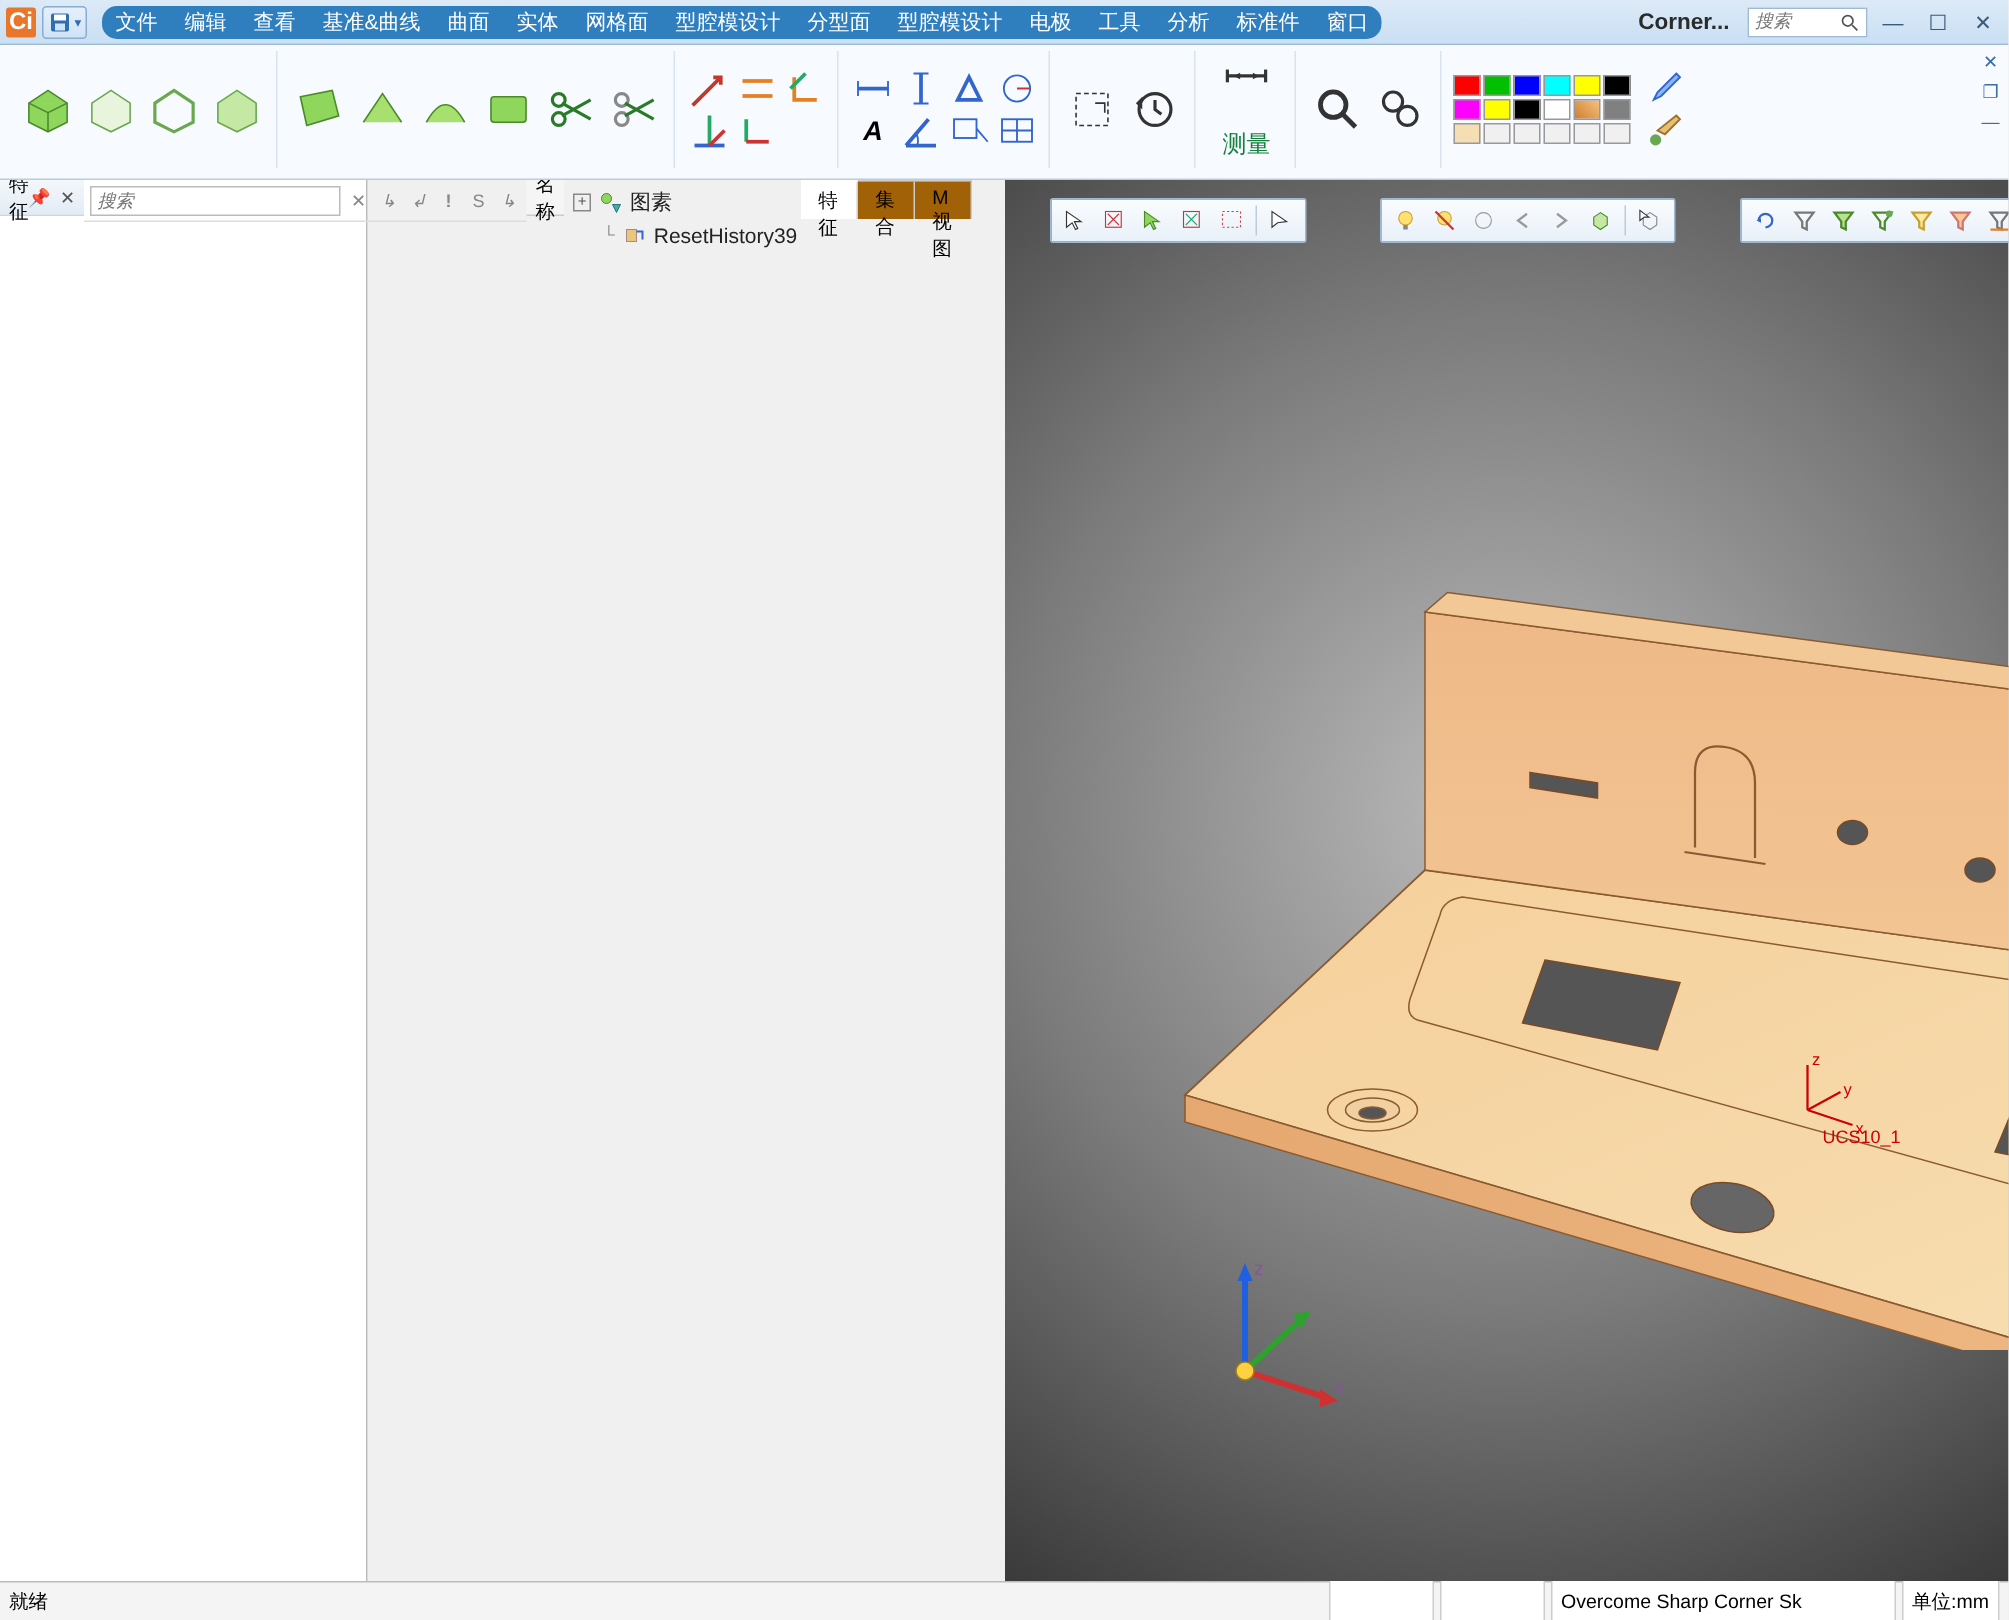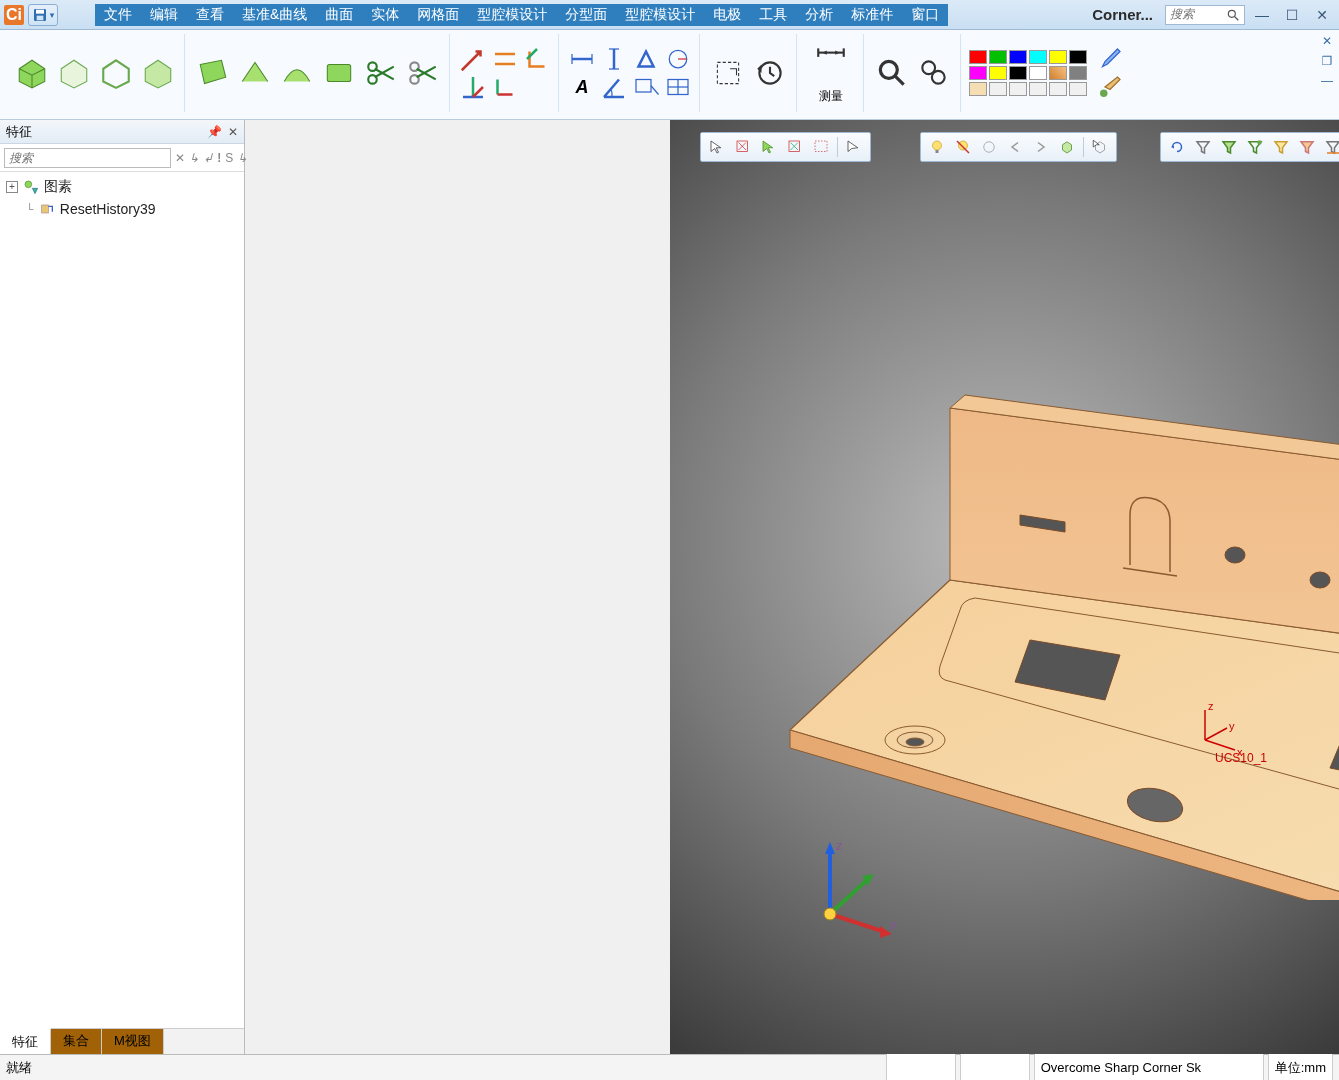--- a/index.html
+++ b/index.html
@@ -7,39 +7,39 @@
 
 
 .titlebar { height: 30px; background: linear-gradient(#dceaf7,#c9dff3); display: flex; align-items: center; gap: 4px; padding: 0 4px; font-size: 13px; border-bottom: 1px solid #9fb9d4; }
 .titlebar .mini-ico { width: 20px; height: 20px; background: #e8772c; border-radius: 2px; display:flex;align-items:center;justify-content:center;color:#fff;font-size:16px;font-weight:bold; }
 .titlebar .save-ico { width: 30px; height: 22px; background: linear-gradient(#e6f0fb,#cfe3f6); border: 1px solid #8aaed2; border-radius: 3px; display: flex; align-items:center; justify-content:center; margin-right: 6px; }
 .titlebar .save-ico svg { width: 16px; height: 16px; }
 .titlebar .menu-item { padding: 2px 9px; color: #fff; background:transparent; cursor: default; font-size: 14px; }
 .titlebar .app-title { margin-left: auto; font-weight: bold; color: #2b2b2b; padding-right: 8px; font-size:15px;}
 .titlebar .search-box { width: 80px; height: 20px; background:#fff; border:1px solid #9fb9d4; display:flex;align-items:center;padding:0 4px;font-size:12px;color:#777;font-style:italic;}
 .titlebar .sys-btn { width: 26px; height: 20px; display:flex;align-items:center;justify-content:center;color:#3a5a7a;font-size:14px; }
-.titlebar .menu-wrap { display:flex; background:#2f7fbf; border-radius:0;margin-left:27px; }
+.titlebar .menu-wrap { display:flex; background:#2f7fbf; border-radius:10px; }
 
 
 .ribbon { height: 90px; background: #f7fbff; border-bottom: 1px solid #bcd; display:flex; align-items:flex-start; padding: 4px 6px; gap: 2px; position:relative;}
 .ribbon .group { display:flex; gap:2px; align-items:center; padding: 0 6px; border-right:1px solid #d6e3f0; height:78px;}
 .ribbon .group.noborder{border-right:none;}
 .ribbon .big-btn { width: 40px; height: 56px; display:flex; flex-direction:column; align-items:center; justify-content:center; border:1px solid transparent; border-radius:2px;}
 .ribbon .ico { width: 34px; height: 34px; display:flex;align-items:center;justify-content:center;}
 .ribbon .small-row{display:flex;flex-direction:column;gap:2px;}
 .ribbon .sm{width:30px;height:26px;display:flex;align-items:center;justify-content:center;}
-.ribbon .lbl{font-size:12px;color:#000000;margin-top:12px;}
+.ribbon .lbl{font-size:16px;color:#15803d;margin-top:12px;}
 .ribbon .right-icons{position:absolute;right:4px;top:4px;display:flex;flex-direction:column;gap:6px;}
 .ribbon .right-icons div{width:16px;height:14px;color:#3a6ea5;font-size:12px;text-align:center;}
 .swatches{display:grid;grid-template-columns:repeat(6,18px);grid-auto-rows:14px;gap:2px;}
 .sw{width:18px;height:14px;border:1px solid #999;}
 
 
 .main { flex:1; display:flex; min-height:0; }
-.side { width: 245px; background:#fff; border-right:1px solid #bbb; display:flex; flex-direction:column;}
+.side { width: 245px; background:#fff; border-right:1px solid #bbb; display:flex; flex-direction:row;}
 .side-wrap{display:flex;flex:1;min-height:0;}
 .panel-hdr{height:24px;background:linear-gradient(#f3f7fb,#e3ecf5);border-bottom:1px solid #c8d6e5;display:flex;align-items:center;padding:0 6px;font-size:13px;}
 .panel-hdr .spacer{margin-left:auto;display:flex;gap:6px;color:#555;font-size:12px;}
 .search-row{height:28px;display:flex;align-items:center;padding:2px 4px;gap:4px;border-bottom:1px solid #ddd;}
 .search-row input{flex:0 0 100px;height:20px;border:1px solid #bbb;font-size:12px;font-style:italic;color:#888;padding:0 4px;}
 .search-row .tb{width:16px;height:16px;color:#888;font-size:12px;display:flex;align-items:center;justify-content:center;}
 .col-hdr{height:24px;background:#f5f5f5;border-bottom:1px solid #ccc;display:flex;align-items:center;padding:0 6px;font-size:13px;}
 .tree{flex:1;padding:4px 2px;font-size:14px;color:#222;}
 .tree .row{display:flex;align-items:center;gap:4px;height:22px;padding-left:4px;}
 .tree .exp{width:12px;height:12px;border:1px solid #888;font-size:10px;line-height:10px;text-align:center;color:#555;}
@@ -399,20 +399,21 @@
       </div>
       <div class="search-row">
         <input placeholder="搜索" style="">
         <span class="tb">✕</span>
         <span class="tb" style="font-style:italic;">↳</span>
         <span class="tb" style="font-style:italic;">↲</span>
         <span class="tb" style="font-weight:bold;">!</span>
         <span class="tb">S</span>
         <span class="tb" style="font-style:italic;">↳</span>
       </div>
+      <div class="col-hdr">名称</div>
       <div class="tree">
         <div class="row">
           <span class="exp">+</span>
           <span class="ico-s">
               <svg width="18" height="16" viewBox="0 0 24 24">
                 <circle cx="8" cy="8" r="5" fill="#8fd65c" stroke="#4a8a2a"></circle>
                 <polygon points="14,14 22,14 18,22" fill="#4aa" stroke="#277"></polygon>
               </svg>
             </span>
           <span>图素</span>

